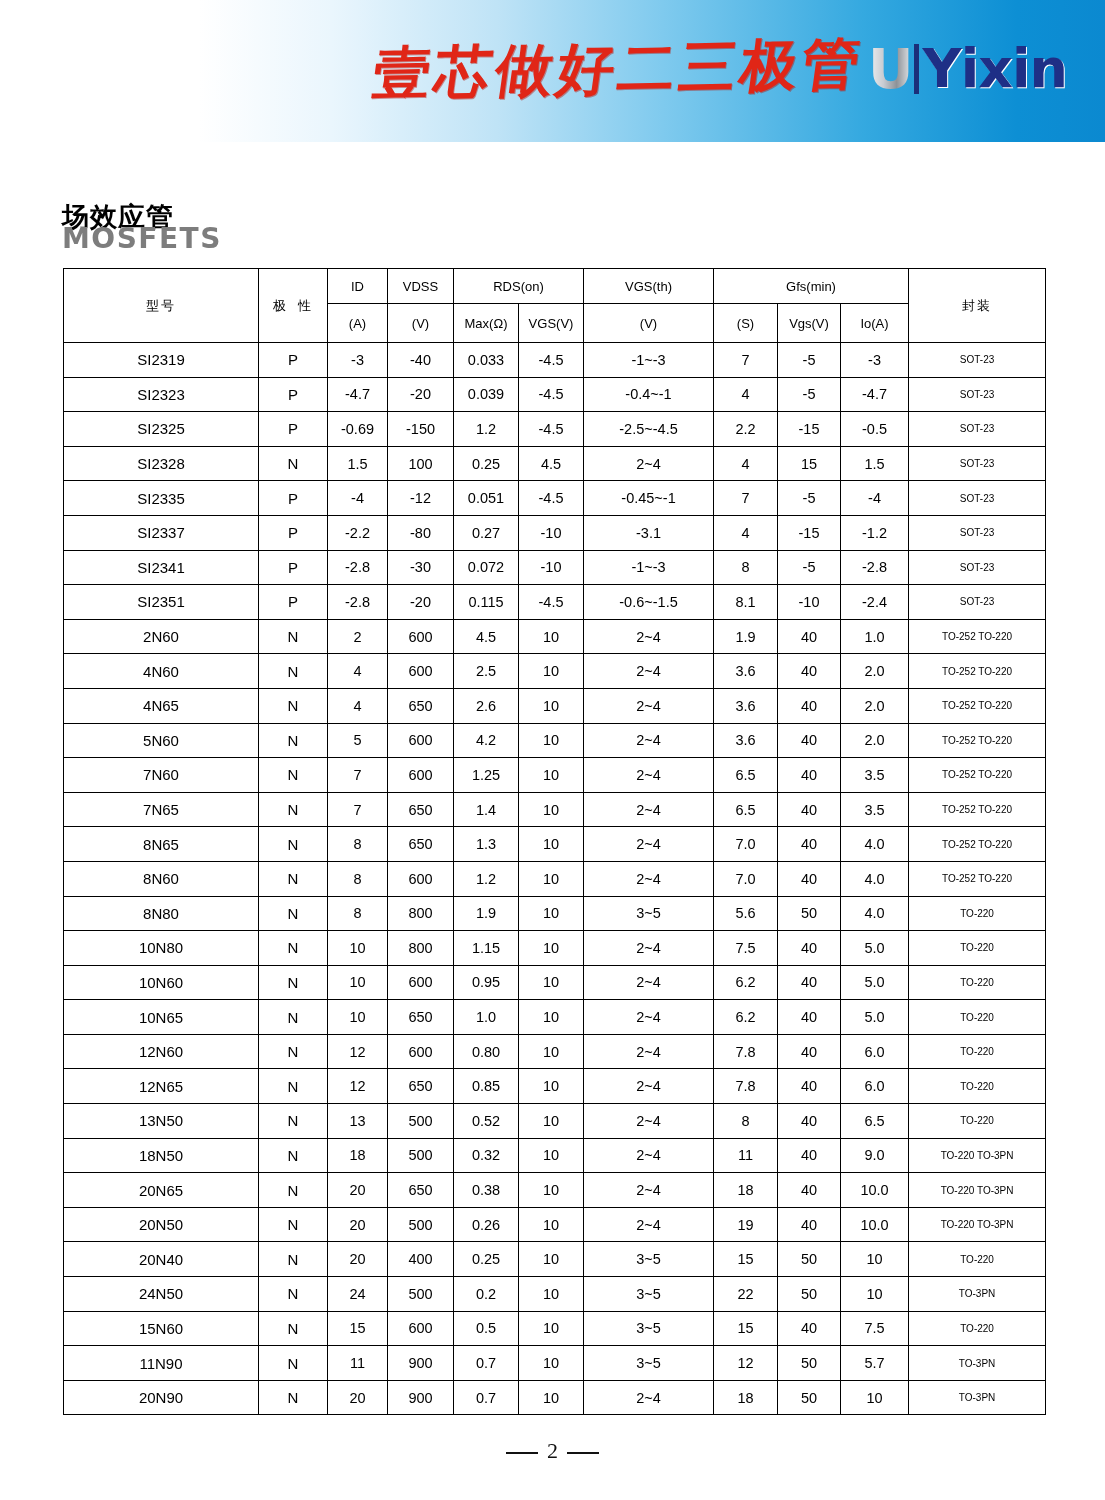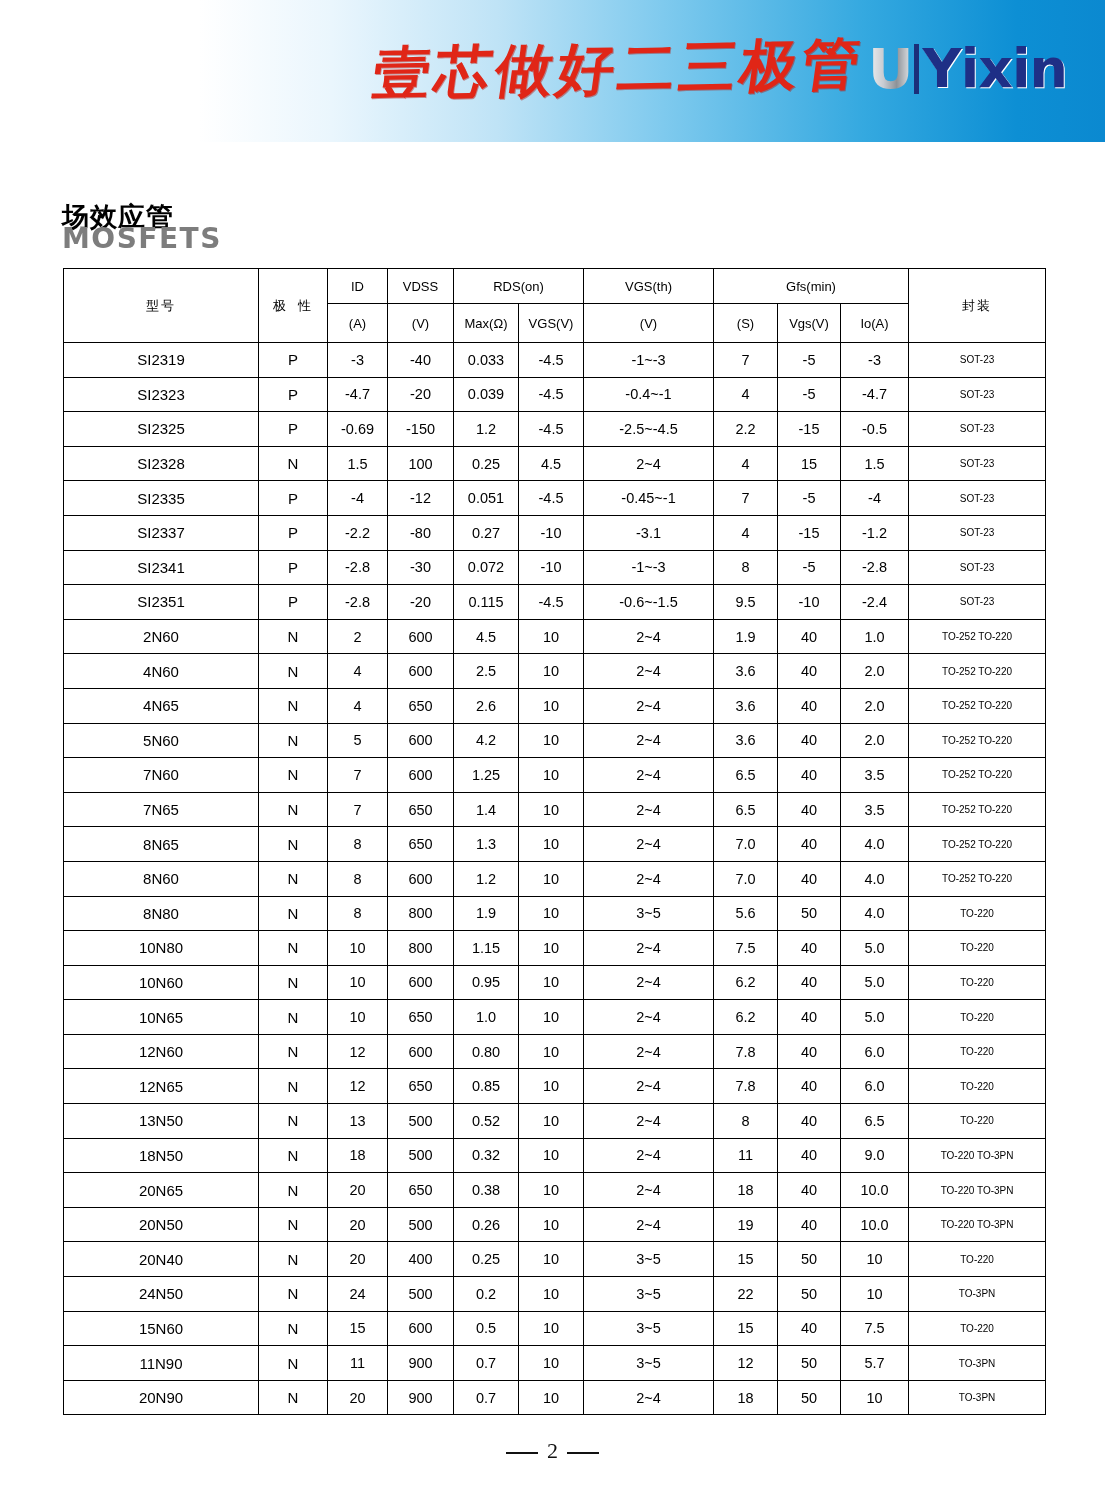--- a/index.html
+++ b/index.html
@@ -332,21 +332,21 @@
           <td class="pkg">SOT-23</td>
         </tr>
         <tr>
           <td class="model">SI2351</td>
           <td class="pol">P</td>
           <td>-2.8</td>
           <td>-20</td>
           <td>0.115</td>
           <td>-4.5</td>
           <td>-0.6~-1.5</td>
-          <td>9.5</td>
+          <td>8.1</td>
           <td>-10</td>
           <td>-2.4</td>
           <td class="pkg">SOT-23</td>
         </tr>
         <tr>
           <td class="model">2N60</td>
           <td class="pol">N</td>
           <td>2</td>
           <td>600</td>
           <td>4.5</td>

